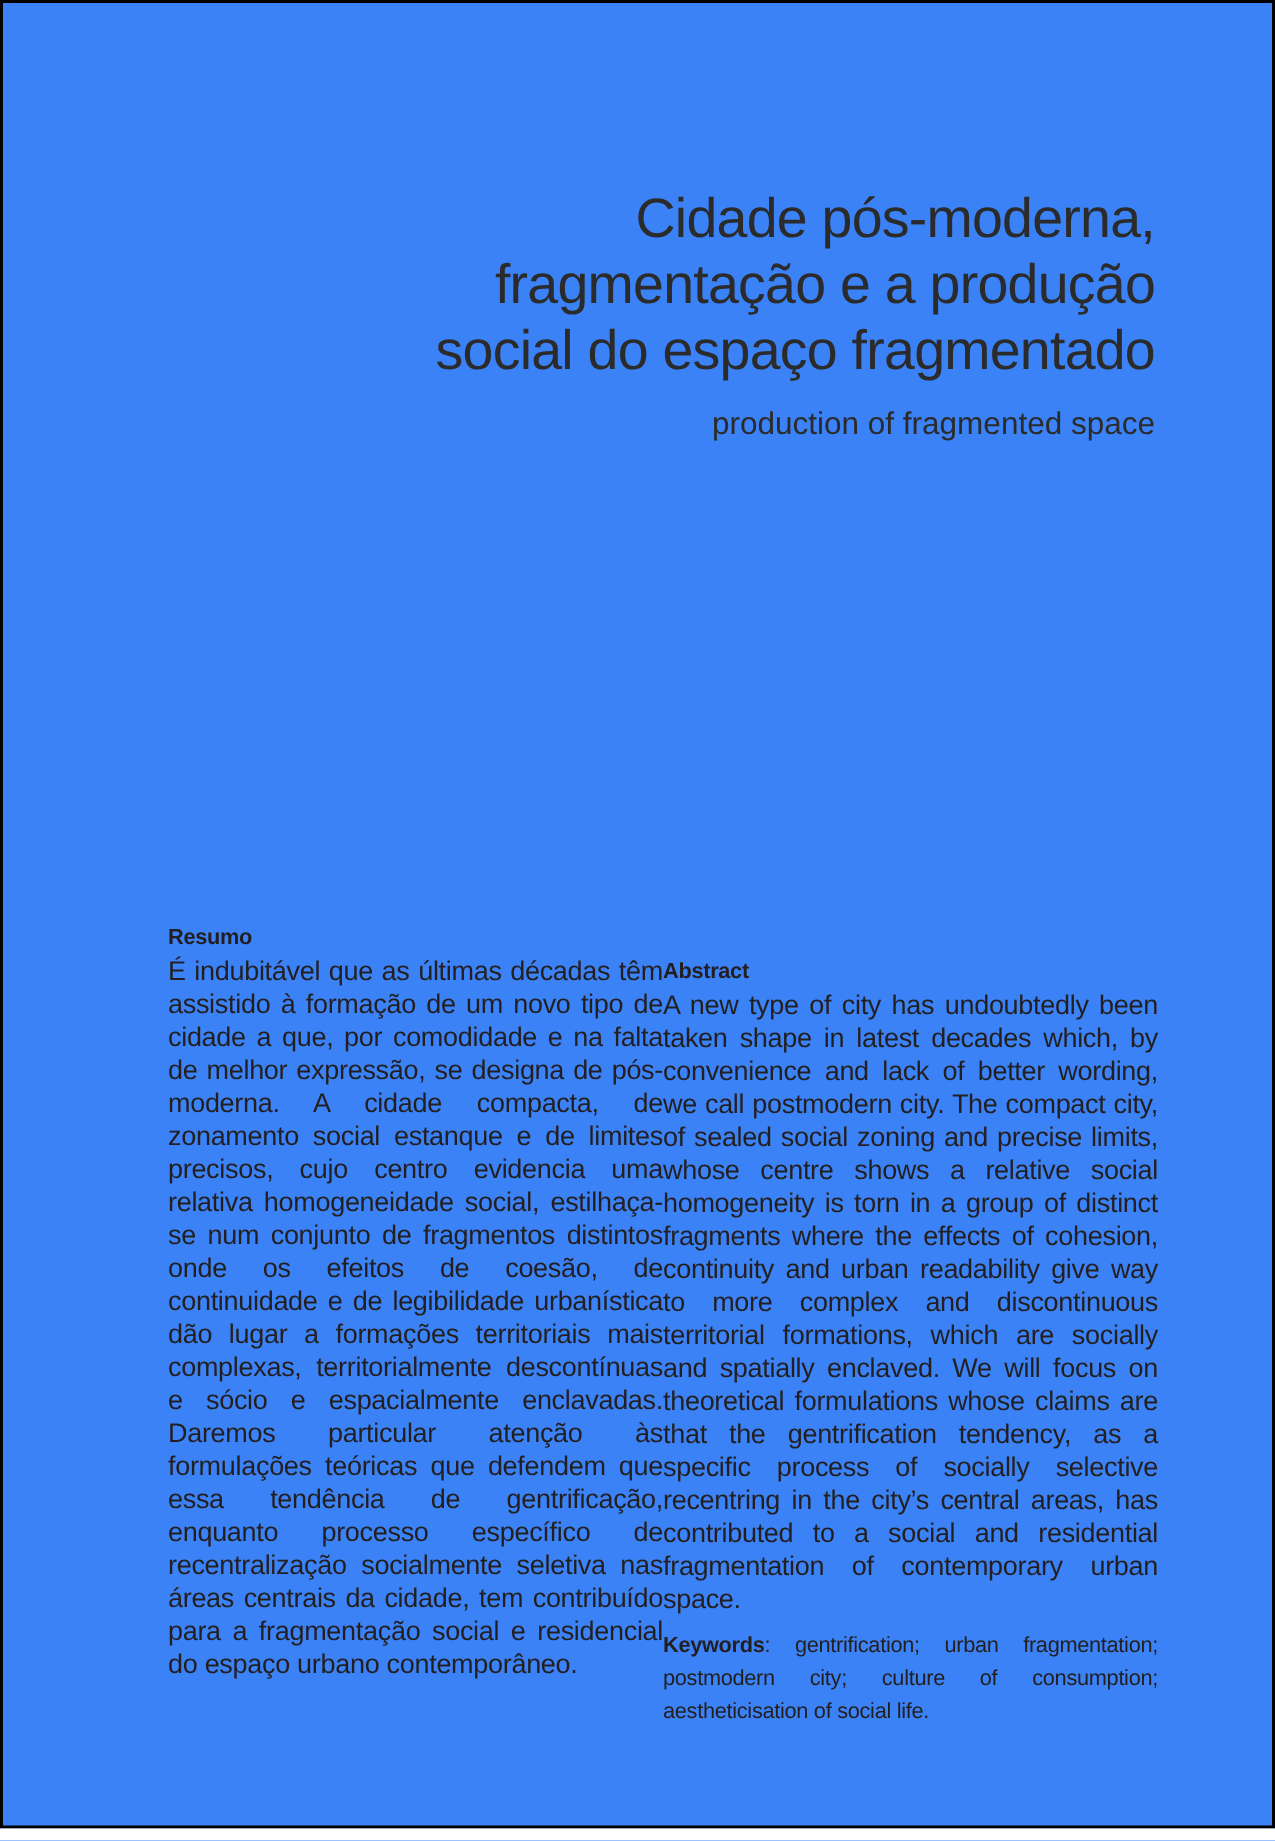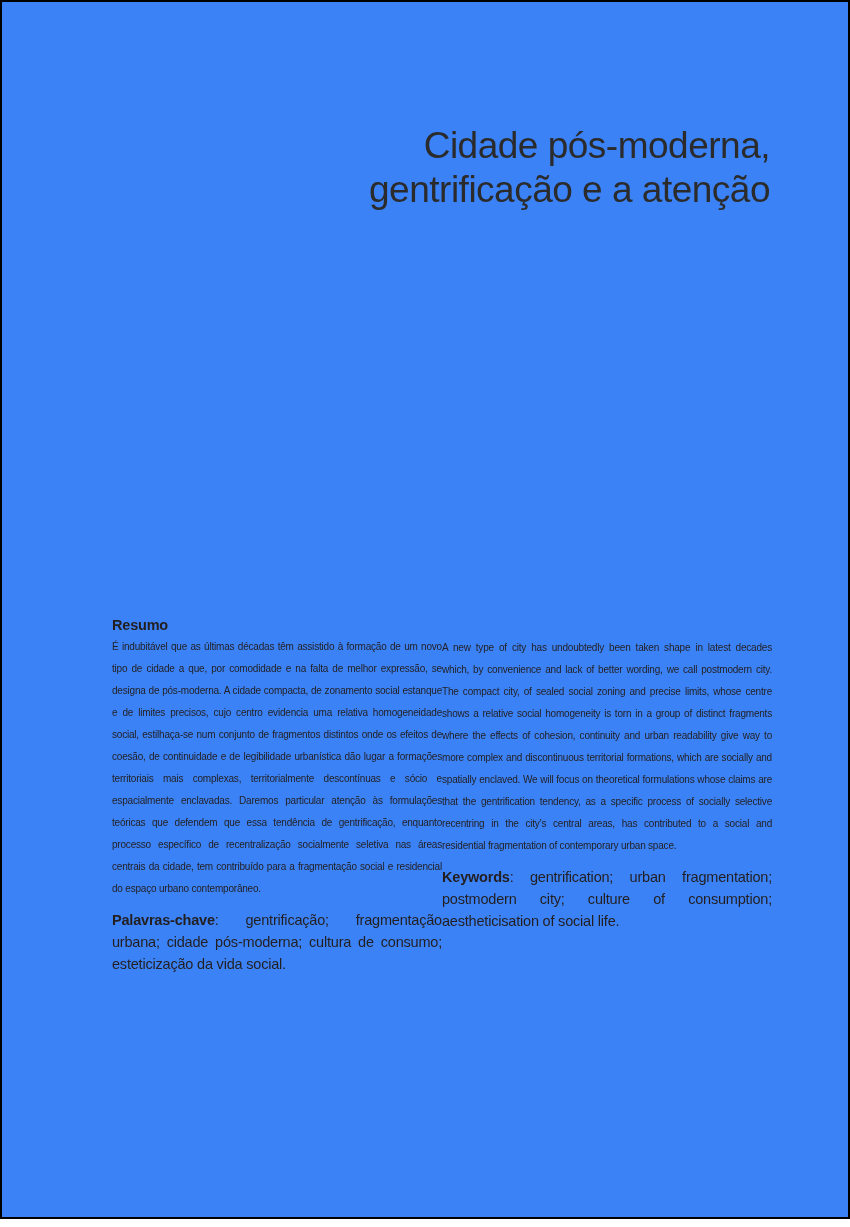--- a/index.html
+++ b/index.html
@@ -65,21 +65,21 @@
   .col-right { padding-top: 23px; }
   .col h3 {
     margin: 0;
     font-size: 14.5px;
     font-weight: 700;
     line-height: 22px;
     letter-spacing: -0.2px;
   }
   .body-text {
     margin: 0;
-    font-size: 10px;
+    font-size: 18px;
     line-height: 22px;
     letter-spacing: -0.2px;
     text-align: justify;
   }
   .kw {
     margin: 9px 0 0 0;
     font-size: 14.5px;
     line-height: 22px;
     letter-spacing: -0.2px;
     text-align: justify;
@@ -97,35 +97,37 @@
   }
 </style>
 </head>
 <body>
 
 <div class="page">
 
   <header class="title-block">
     <h1 class="main-title">
       <span class="t-line">Cidade pós-moderna,</span>
-      <span class="t-line">gentrificação e a atenção</span>
+      <span class="t-line">fragmentação e a produção</span>
+      <span class="t-line">social do espaço fragmentado</span>
     </h1>
     <h2 class="subtitle">
+      <span class="t-line">production of fragmented space</span>
     </h2>
   </header>
 
   <section class="columns">
 
     <div class="col col-left">
       <h3>Resumo</h3>
       <p class="body-text">É indubitável que as últimas décadas têm assistido à formação de um novo tipo de cidade a que, por comodidade e na falta de melhor expressão, se designa de pós-moderna. A cidade compacta, de zonamento social estanque e de limites precisos, cujo centro evidencia uma relativa homogeneidade social, estilhaça-se num conjunto de fragmentos distintos onde os efeitos de coesão, de continuidade e de legibilidade urbanística dão lugar a formações territoriais mais complexas, territorialmente descontínuas e sócio e espacialmente enclavadas. Daremos particular atenção às formulações teóricas que defendem que essa tendência de gentrificação, enquanto processo específico de recentralização socialmente seletiva nas áreas centrais da cidade, tem contribuído para a fragmentação social e residencial do espaço urbano contemporâneo.</p>
-      <p class="kw"><strong>Palavras-chave</strong><span>: gentrificação; fragmentação urbana; cidade pós-moderna; cultura de consumo; esteticização da vida social.</span></p>
     </div>
 
     <div class="col col-right">
+      <h3>Abstract</h3>
       <p class="body-text italic">A new type of city has undoubtedly been taken shape in latest decades which, by convenience and lack of better wording, we call postmodern city. The compact city, of sealed social zoning and precise limits, whose centre shows a relative social homogeneity is torn in a group of distinct fragments where the effects of cohesion, continuity and urban readability give way to more complex and discontinuous territorial formations, which are socially and spatially enclaved. We will focus on theoretical formulations whose claims are that the gentrification tendency, as a specific process of socially selective recentring in the city’s central areas, has contributed to a social and residential fragmentation of contemporary urban space.</p>
       <p class="kw"><strong>Keywords</strong><span class="italic">: gentrification; urban fragmentation; postmodern city; culture of consumption; aestheticisation of social life.</span></p>
     </div>
 
   </section>
 
   <footer class="footer-citation">Cad. Metrop., São Paulo, v. 13, n. 26, pp. 473-495, jul/dez 2011</footer>
 
 </div>
 

